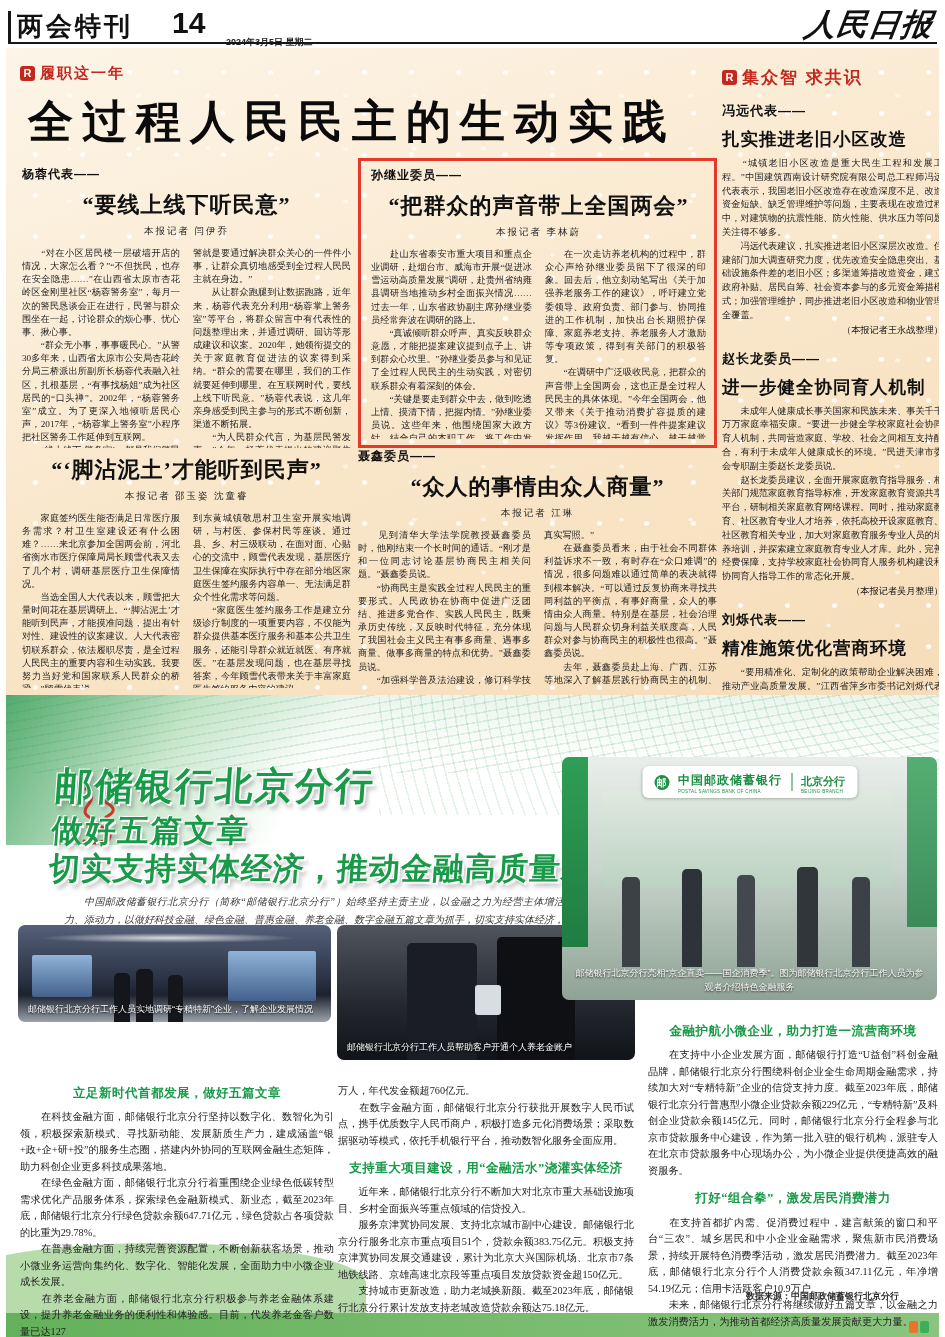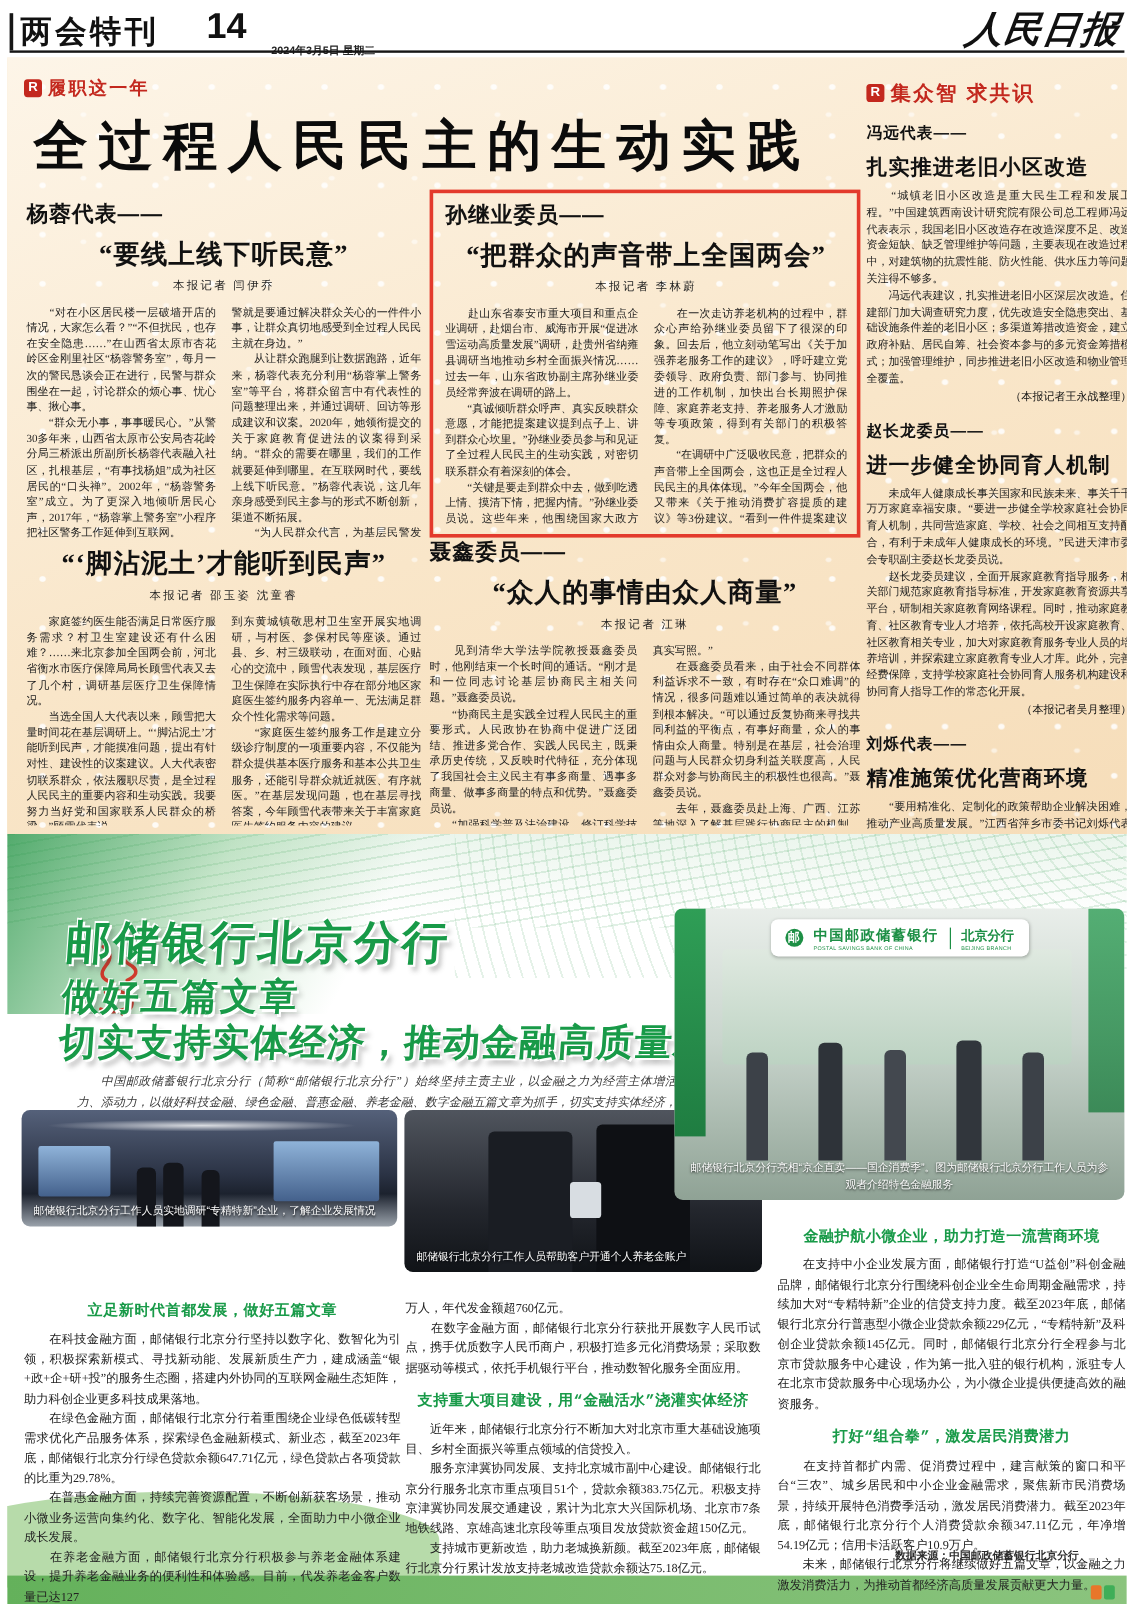--- a/index.html
+++ b/index.html
@@ -23,21 +23,21 @@
       linear-gradient(160deg,#fdf5e8 0%,#f9e6c9 55%,#f6ddb9 100%);
     background-size:47px 41px,69px 53px,100% 100%;
     background-position:6px 4px,29px 21px,0 0;}
   .kicker-row{position:absolute;display:flex;align-items:center;gap:5px;}
   .r-icon{width:15px;height:15px;background:#c3281e;color:#fff;border-radius:3px;
           font-size:11px;font-weight:900;text-align:center;line-height:15px;flex:0 0 auto;}
   .kicker-txt{color:#c3281e;font-weight:900;font-size:15px;letter-spacing:2px;}
   .lead-hl{position:absolute;left:22px;top:44px;width:700px;font-size:45px;font-weight:900;
            letter-spacing:9px;color:#0b0b0b;}
   .article{position:absolute;overflow:hidden;}
-  .a-kicker{font-size:18px;font-weight:700;color:#111;letter-spacing:1px;}
+  .a-kicker{font-size:12px;font-weight:700;color:#111;letter-spacing:1px;}
   .a-hl{text-align:center;font-family:"Liberation Serif",serif;font-weight:900;
         font-size:22px;letter-spacing:1px;margin:7px 0 5px;}
   .a-by{text-align:center;font-family:"Liberation Serif",serif;font-size:9.5px;
         letter-spacing:2px;margin-bottom:9px;color:#222;}
   .a-body{font-size:9.2px;line-height:1.43;text-align:justify;column-count:2;column-gap:13px;
           white-space:pre-line;color:#1d1d1d;font-family:"Liberation Serif",serif;}
   .red-box{position:absolute;left:352px;top:158px;width:359px;height:290px;
            border:3px solid #e33a2c;box-sizing:border-box;}
   
   .sidebar{position:absolute;left:716px;top:18px;width:221px;}
@@ -93,21 +93,21 @@
   .psbc-logo{width:15px;height:15px;border-radius:50%;background:#1d8f45;color:#fff;font-size:10px;
     font-weight:900;text-align:center;line-height:15px;}
   .banner-cn{color:#1d8f45;font-weight:900;font-size:12px;letter-spacing:1px;}
   .banner-en{color:#1d8f45;font-size:4.5px;display:block;letter-spacing:.3px;}
   .banner-div{width:1px;height:18px;background:#1d8f45;}
   .branch-cn{color:#1d8f45;font-weight:900;font-size:11px;}
   .ad-col{position:absolute;font-size:10.2px;line-height:1.62;text-align:justify;
     font-family:"Liberation Serif",serif;color:#222;}
   .ad-par{white-space:pre-line;}
   .ad-h{color:#189a48;font-weight:900;text-align:center;font-size:12.5px;letter-spacing:.5px;
-    font-family:Liberation Mono, monospace;margin:9px 0 6px;}
+    font-family:Liberation Serif, serif;margin:9px 0 6px;}
   .col1{left:14px;top:388px;width:314px;}
   .col2{left:332px;top:388px;width:296px;}
   .col3{left:642px;top:326px;width:290px;}
   .ad-source{position:absolute;right:40px;bottom:34px;font-size:9px;font-weight:700;color:#2c2c2c;
     font-family:Liberation Mono, monospace;}
   .print-mark{position:absolute;right:10px;bottom:4px;display:flex;gap:2px;align-items:flex-end;}
   .pm-a{width:9px;height:12px;background:#e8762a;border-radius:2px;}
   .pm-b{width:9px;height:12px;background:#3fae58;border-radius:2px;}
 </style>
 </head>

